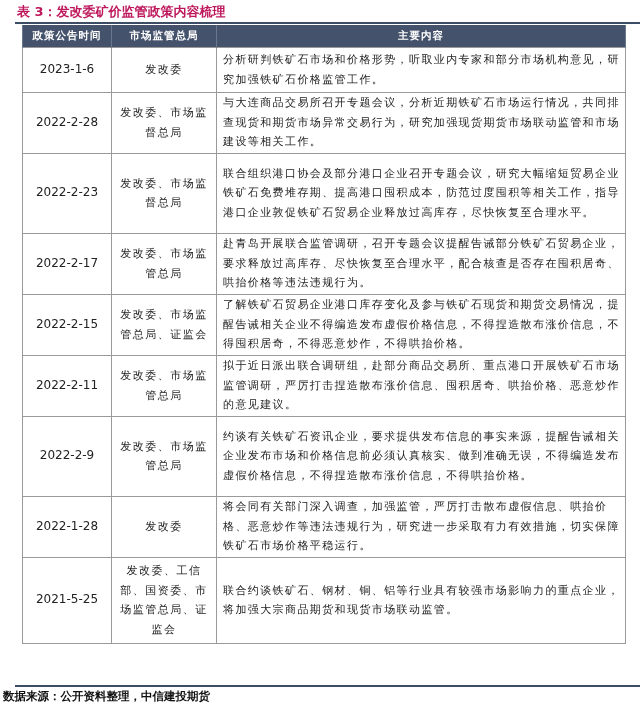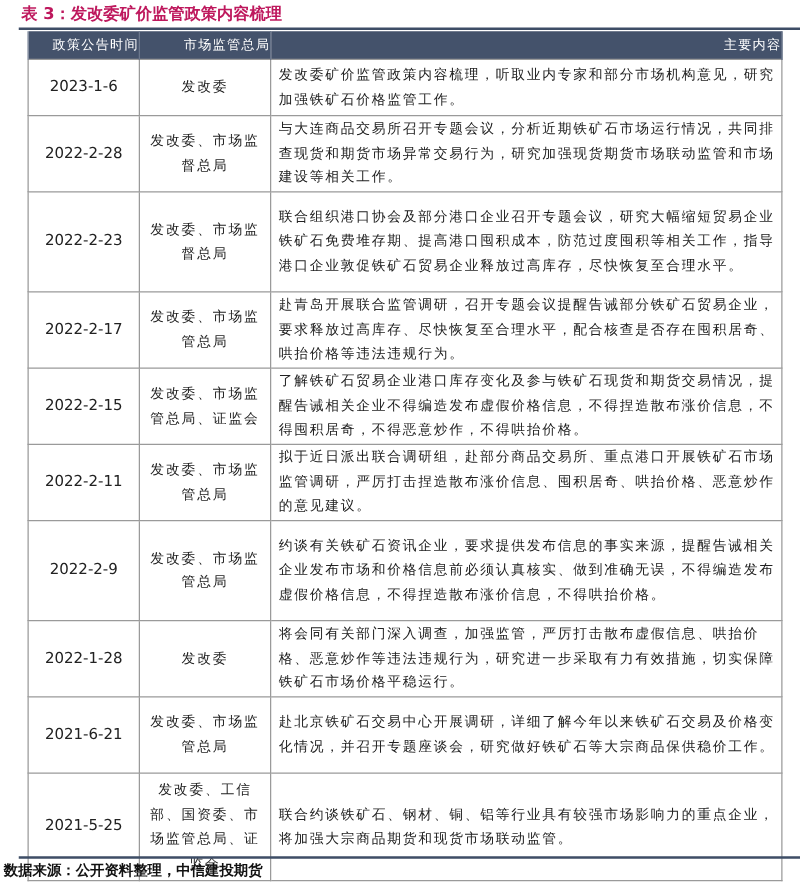--- a/index.html
+++ b/index.html
@@ -42,24 +42,24 @@
       border-collapse: collapse;
       table-layout: fixed;
     }
     table.policy col.c-date { width: 89px; }
     table.policy col.c-dept { width: 105px; }
     table.policy col.c-content { width: 409px; }
     table.policy th {
       background: #44526b;
       color: #ffffff;
       font-size: 10.5px;
-      font-weight: normal;
+      font-weight: bold;
       height: 22px;
       padding: 0;
-      text-align: right;
+      text-align: center;
       border-left: 1px solid #6b778c;
       border-right: 1px solid #6b778c;
       letter-spacing: 1px;
     }
     table.policy td {
       border: 1px solid #9a9a9a;
       font-size: 11px;
       line-height: 19.6px;
       padding: 12px;
       vertical-align: middle;
@@ -116,21 +116,21 @@
     <tr>
       <th>政策公告时间</th>
       <th>市场监管总局</th>
       <th>主要内容</th>
     </tr>
   </thead>
   <tbody>
     <tr style="height:41px">
       <td class="date">2023-1-6</td>
       <td class="dept">发改委</td>
-      <td class="content">发改委矿价监管政策内容梳理，听取业内专家和部分市场机构意见，研究加强铁矿石价格监管工作。</td>
+      <td class="content">分析研判铁矿石市场和价格形势，听取业内专家和部分市场机构意见，研究加强铁矿石价格监管工作。</td>
     </tr>
     <tr style="height:61px">
       <td class="date">2022-2-28</td>
       <td class="dept">发改委、市场监督总局</td>
       <td class="content">与大连商品交易所召开专题会议，分析近期铁矿石市场运行情况，共同排查现货和期货市场异常交易行为，研究加强现货期货市场联动监管和市场建设等相关工作。</td>
     </tr>
     <tr style="height:80px">
       <td class="date">2022-2-23</td>
       <td class="dept">发改委、市场监督总局</td>
       <td class="content">联合组织港口协会及部分港口企业召开专题会议，研究大幅缩短贸易企业铁矿石免费堆存期、提高港口囤积成本，防范过度囤积等相关工作，指导港口企业敦促铁矿石贸易企业释放过高库存，尽快恢复至合理水平。</td>
@@ -153,25 +153,20 @@
     <tr style="height:80px">
       <td class="date">2022-2-9</td>
       <td class="dept">发改委、市场监管总局</td>
       <td class="content">约谈有关铁矿石资讯企业，要求提供发布信息的事实来源，提醒告诫相关企业发布市场和价格信息前必须认真核实、做到准确无误，不得编造发布虚假价格信息，不得捏造散布涨价信息，不得哄抬价格。</td>
     </tr>
     <tr style="height:61px">
       <td class="date">2022-1-28</td>
       <td class="dept">发改委</td>
       <td class="content">将会同有关部门深入调查，加强监管，严厉打击散布虚假信息、哄抬价格、恶意炒作等违法违规行为，研究进一步采取有力有效措施，切实保障铁矿石市场价格平稳运行。</td>
     </tr>
-    <tr style="height:61px">
-      <td class="date">2021-6-21</td>
-      <td class="dept">发改委、市场监管总局</td>
-      <td class="content">赴北京铁矿石交易中心开展调研，详细了解今年以来铁矿石交易及价格变化情况，并召开专题座谈会，研究做好铁矿石等大宗商品保供稳价工作。</td>
-    </tr>
     <tr style="height:86px">
       <td class="date">2021-5-25</td>
       <td class="dept">发改委、工信部、国资委、市场监管总局、证监会</td>
       <td class="content">联合约谈铁矿石、钢材、铜、铝等行业具有较强市场影响力的重点企业，将加强大宗商品期货和现货市场联动监管。</td>
     </tr>
   </tbody>
 </table>
 
 <div class="bottom-rule"></div>
 <div class="source">数据来源：公开资料整理，中信建投期货</div>

